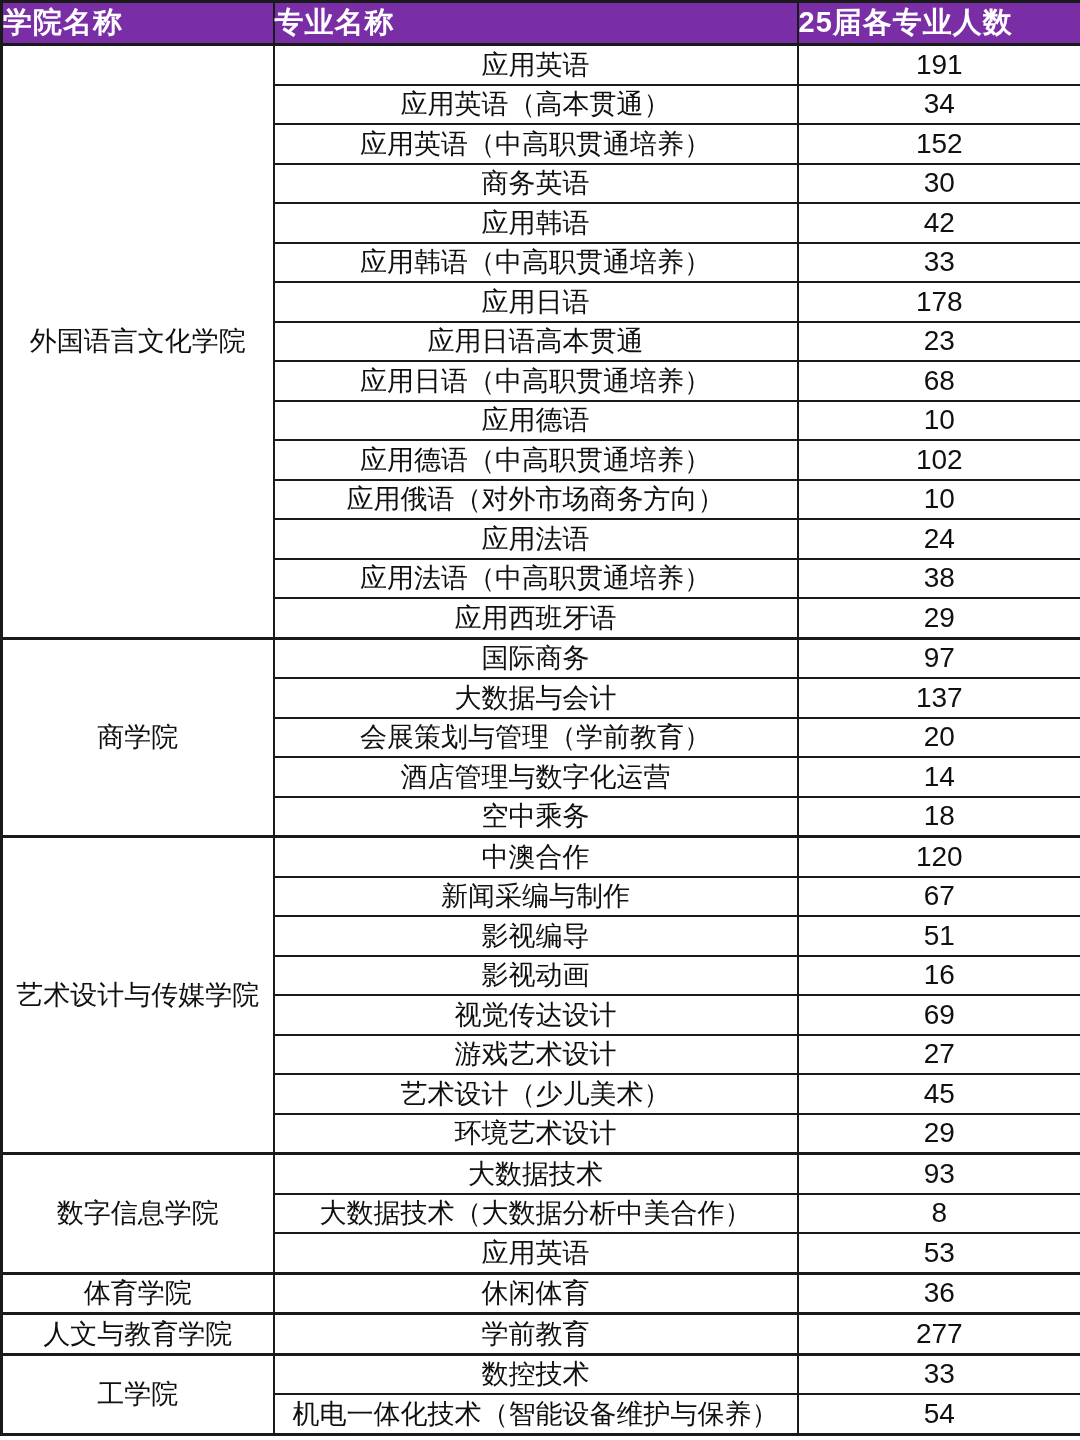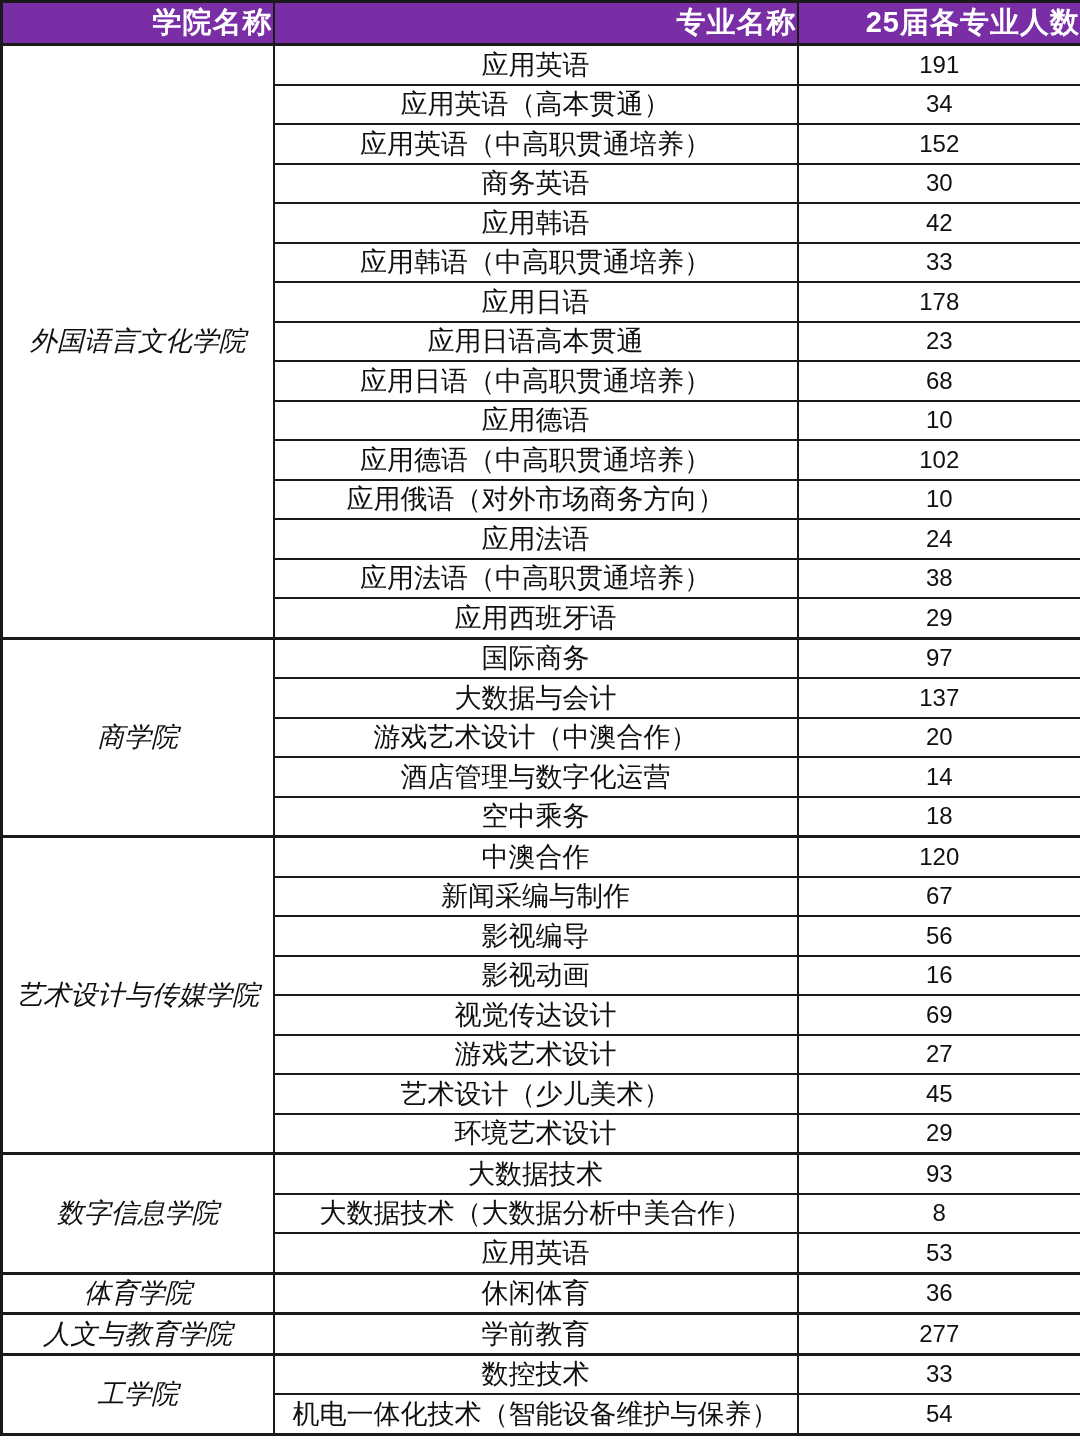--- a/index.html
+++ b/index.html
@@ -30,46 +30,45 @@
   thead th {
     background: var(--header-bg, #7a2ea6);
     color: var(--header-text, #ffffff);
     font-size: 29px;
     font-weight: 700;
     letter-spacing: 1px;
     height: 39px;
     border: 2px solid var(--border-color, #161616);
     border-bottom: 3px solid var(--border-color, #161616);
     padding: 0;
-    text-align: right;
+    text-align: left;
     vertical-align: middle;
   }
   tbody td {
     border: 2px solid var(--border-color, #1c1c1c);
     text-align: center;
     vertical-align: middle;
     font-size: 27px;
     font-weight: 500;
     color: var(--body-text, #101010);
     height: 37.5px;
     padding: 0 4px;
     white-space: nowrap;
     overflow: hidden;
   }
   tbody td.count-cell {
-    font-size: 24px;
+    font-size: 28px;
     font-weight: 400;
     font-family: "Liberation Sans", "DejaVu Sans", sans-serif;
   }
   tbody tr.group-start td {
     border-top: 3px solid var(--border-color, #111111);
   }
   tbody td.college-cell {
     font-weight: 500;
-    font-style: italic;
   }
 </style>
 </head>
 <body>
 
 <div class="page">
   <table class="enrollment">
     <colgroup>
       <col class="c1">
       <col class="c2">
@@ -147,21 +146,21 @@
         <tr class="group-start">
           <td rowspan="5" class="college-cell">商学院</td>
           <td class="major-cell">国际商务</td>
           <td class="count-cell">97</td>
         </tr>
         <tr>
           <td class="major-cell">大数据与会计</td>
           <td class="count-cell">137</td>
         </tr>
         <tr>
-          <td class="major-cell">游戏艺术设计（中澳合作）</td>
+          <td class="major-cell">会展策划与管理（学前教育）</td>
           <td class="count-cell">20</td>
         </tr>
         <tr>
           <td class="major-cell">酒店管理与数字化运营</td>
           <td class="count-cell">14</td>
         </tr>
         <tr>
           <td class="major-cell">空中乘务</td>
           <td class="count-cell">18</td>
         </tr>
@@ -169,21 +168,21 @@
           <td rowspan="8" class="college-cell">艺术设计与传媒学院</td>
           <td class="major-cell">中澳合作</td>
           <td class="count-cell">120</td>
         </tr>
         <tr>
           <td class="major-cell">新闻采编与制作</td>
           <td class="count-cell">67</td>
         </tr>
         <tr>
           <td class="major-cell">影视编导</td>
-          <td class="count-cell">56</td>
+          <td class="count-cell">51</td>
         </tr>
         <tr>
           <td class="major-cell">影视动画</td>
           <td class="count-cell">16</td>
         </tr>
         <tr>
           <td class="major-cell">视觉传达设计</td>
           <td class="count-cell">69</td>
         </tr>
         <tr>

